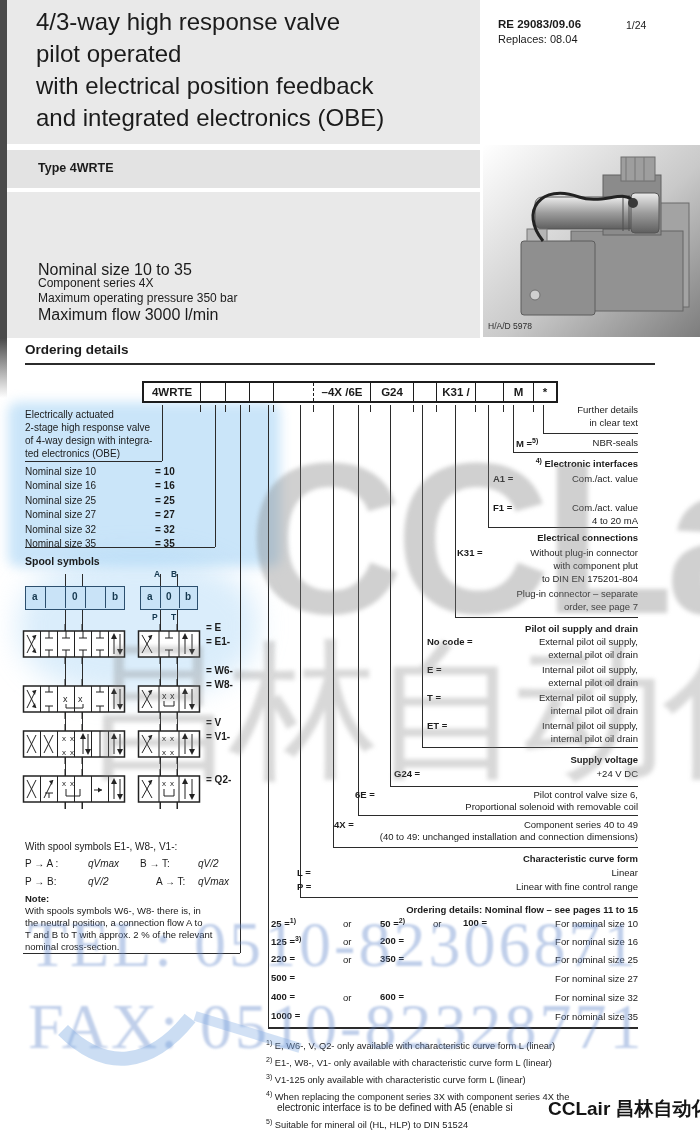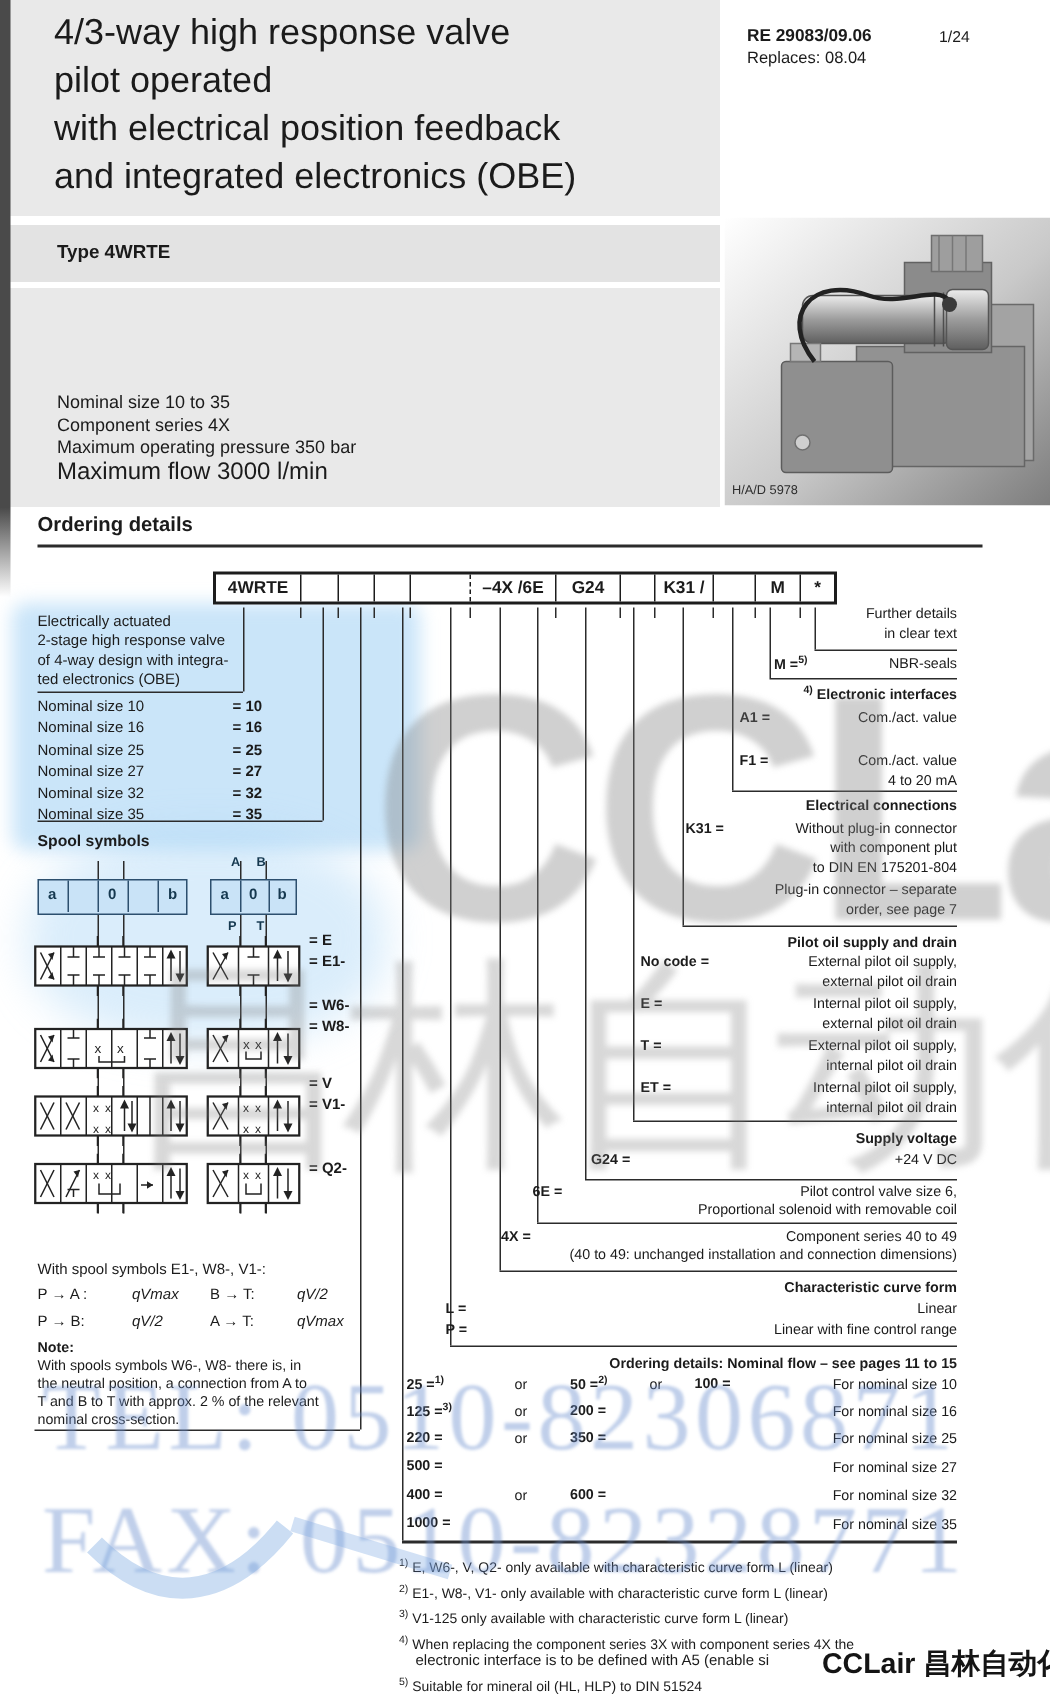--- a/index.html
+++ b/index.html
@@ -50,21 +50,21 @@
   <div class="t" style="left:36px;top:72px;font-size:24px">with electrical position feedback</div>
   <div class="t" style="left:36px;top:40px;font-size:24px">pilot operated</div>
   <div class="t" style="left:36px;top:104px;font-size:24px">and integrated electronics (OBE)</div>
 
   <div class="t b" style="left:498px;top:18px;font-size:11.5px">RE 29083/09.06</div>
   <div class="t" style="left:626px;top:19px;font-size:10.5px">1/24</div>
   <div class="t" style="left:498px;top:33px;font-size:11px">Replaces: 08.04</div>
 
   <div class="t b" style="left:38px;top:161px;font-size:12.5px">Type 4WRTE</div>
 
-  <div class="t" style="left:38px;top:261px;font-size:12px">Nominal size 10 to 35</div>
+  <div class="t" style="left:38px;top:261px;font-size:16px">Nominal size 10 to 35</div>
   <div class="t" style="left:38px;top:276px;font-size:12px">Component series 4X</div>
   <div class="t" style="left:38px;top:291px;font-size:12px">Maximum operating pressure 350 bar</div>
   <div class="t" style="left:38px;top:306px;font-size:16px">Maximum flow 3000 l/min</div>
 
   <div class="abs" style="left:483px;top:145px;width:217px;height:192px">
     <svg width="217" height="192" viewBox="0 0 217 192">
       <defs>
         <linearGradient id="pbg" x1="0" y1="0" x2="1" y2="1">
           <stop offset="0" stop-color="#ffffff"></stop>
             <stop offset="0.55" stop-color="#c9c9c9"></stop>
@@ -402,26 +402,26 @@
   </svg>
   <div class="spool-label" style="top:774px">= Q2-</div>
 
   <div class="t s10" style="left:25px;top:841px">With spool symbols E1-, W8-, V1-:</div>
   <div class="t s10" style="left:25px;top:858px">P → A :</div>
   <div class="t s10 qi" style="left:88px;top:858px">qVmax</div>
   <div class="t s10" style="left:140px;top:858px">B → T:</div>
   <div class="t s10 qi" style="left:198px;top:858px">qV/2</div>
   <div class="t s10" style="left:25px;top:876px">P → B:</div>
   <div class="t s10 qi" style="left:88px;top:876px">qV/2</div>
-  <div class="t s10" style="left:140px;top:876px">A → T:</div>
+  <div class="t s10" style="left:156px;top:876px">A → T:</div>
   <div class="t s10 qi" style="left:198px;top:876px">qVmax</div>
 
   <div class="t b notxt" style="left:25px;top:893px">Note:</div>
   <div class="t notxt" style="left:25px;top:905px">With spools symbols W6-, W8- there is, in</div>
-  <div class="t notxt" style="left:25px;top:917px">the neutral position, a connection from A to</div>
+  <div class="t notxt" style="left:25px;top:917px">the neutral position, a connection flow A to</div>
   <div class="t notxt" style="left:25px;top:929px">T and B to T with approx. 2 % of the relevant</div>
   <div class="t notxt" style="left:25px;top:941px">nominal cross-section.</div>
   <div class="hr" style="left:23px;top:953px;width:217px"></div>
   <div class="vl" style="left:240px;top:936px;height:17px"></div>
 
   <div class="ra" style="top:404px">Further details</div>
   <div class="ra" style="top:417px">in clear text</div>
   <div class="hr" style="left:543px;top:433px;width:95px"></div>
 
   <div class="code" style="left:516px;top:437px"><span>M =</span><sup>5)</sup></div>

